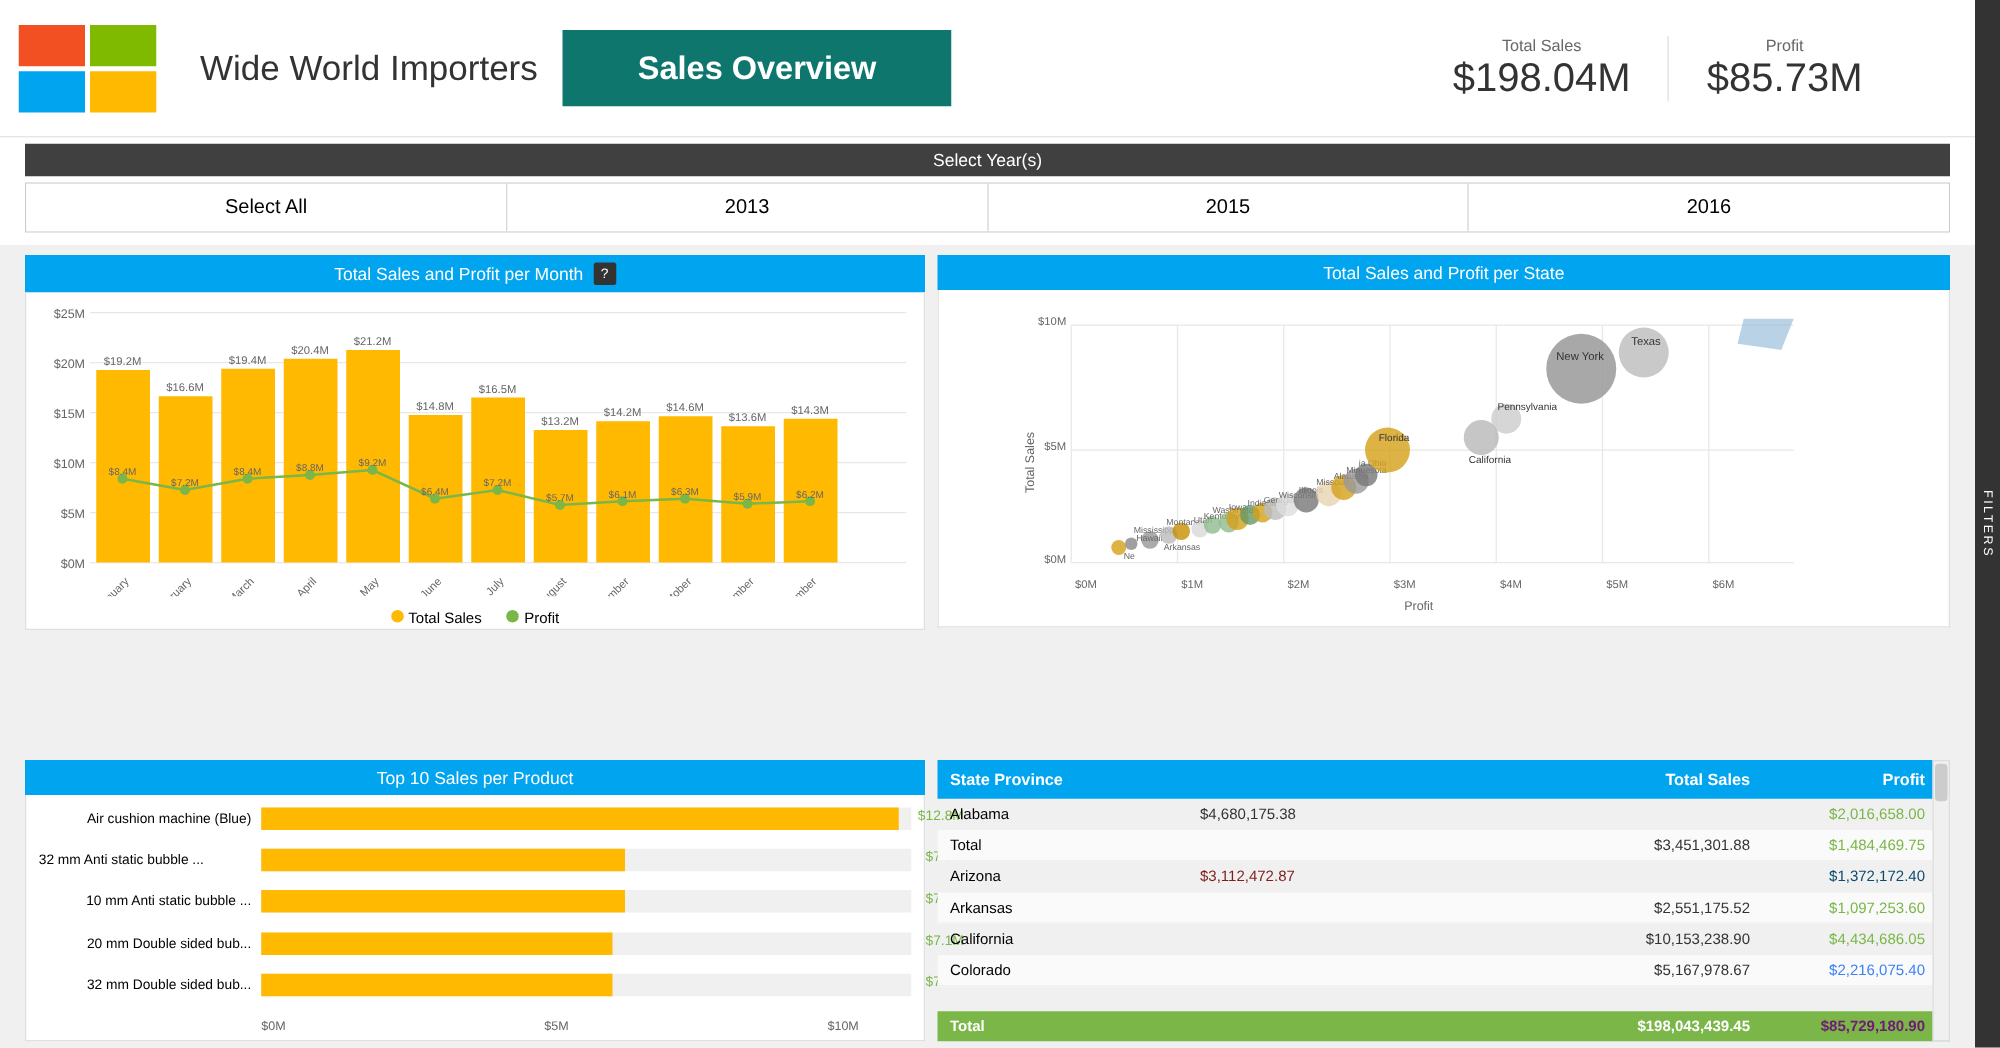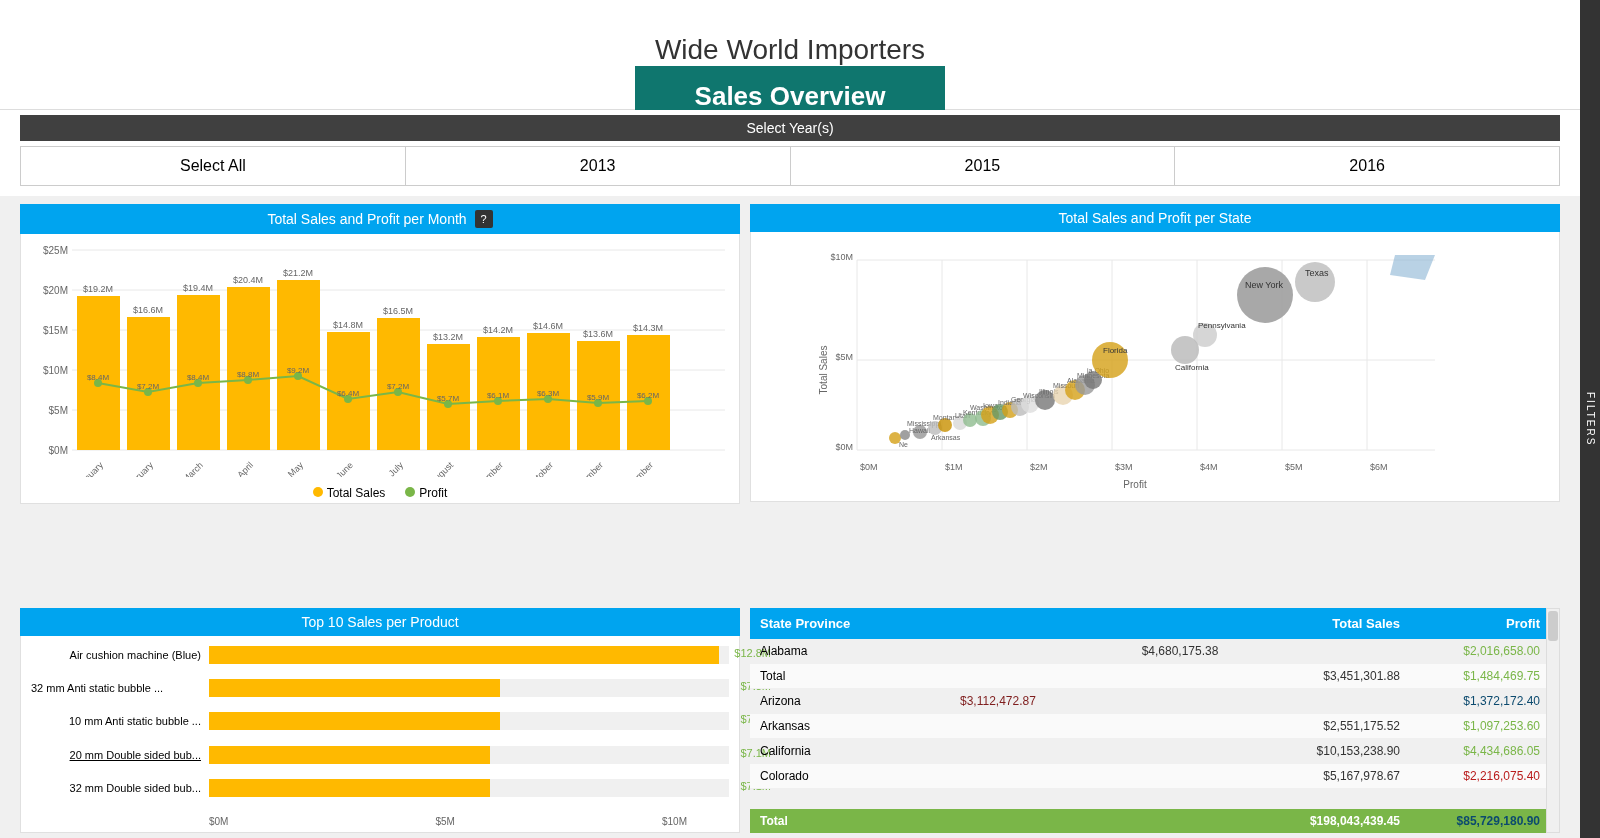--- a/index.html
+++ b/index.html
@@ -1,19 +1,19 @@
 <!DOCTYPE html>
 <html><head>
   <meta charset="utf-8">
   <style>
     * { box-sizing: border-box; margin: 0; padding: 0; }
     body { font-family: 'Segoe UI', Arial, sans-serif; background: #f0f0f0; width: 1600px; height: 838px; overflow: hidden; }
 
     
-    .header { display: flex; align-items: center; height: 110px; background: #fff; border-bottom: 1px solid #ddd; padding: 10px 0; flex-direction: column; }
+    .header { display: flex; align-items: center; height: 110px; background: #fff; border-bottom: 1px solid #ddd; padding: 10px 0; }
     .logo { width: 140px; height: 90px; display: grid; grid-template-columns: 1fr 1fr; grid-template-rows: 1fr 1fr; gap: 4px; padding: 10px 15px; }
     .logo-cell-red { background: #f25022; }
     .logo-cell-green { background: #7fba00; }
     .logo-cell-blue { background: #00a4ef; }
     .logo-cell-yellow { background: #ffb900; }
     .company-name { font-size: 28px; color: #333; padding: 0 20px; flex: 0 0 auto; }
     .title-banner { background: #0f766e; color: #fff; font-size: 26px; font-weight: bold; text-align: center; padding: 15px 60px; flex: 0 0 auto; }
     .header-stats { display: flex; margin-left: auto; padding-right: 60px; }
     .stat-block { text-align: center; padding: 0 30px; border-left: 1px solid #ddd; }
     .stat-block:first-child { border-left: none; }
@@ -314,21 +314,21 @@
               <span style="position:absolute; right:-42px; top:1px; font-size:11px; color:#7ab648; white-space:nowrap;">$7.3M</span>
             </div>
           </div>
           <div style="display:flex; align-items:center; margin-bottom:6px;">
             <div style="flex:0 0 178px; font-size:11px; text-align:right; padding-right:8px;">10 mm Anti static bubble ...</div>
             <div style="flex:1; position:relative; height:18px; background:#f0f0f0;">
               <div style="width:56%; height:100%; background:#ffb900;"></div>
               <span style="position:absolute; right:-42px; top:1px; font-size:11px; color:#7ab648; white-space:nowrap;">$7.3M</span>
             </div>
           </div>
-          <div style="display:flex; align-items:center; margin-bottom:6px;text-decoration:underline;">
+          <div style="display:flex; align-items:center; margin-bottom:6px;">
             <div style="flex:0 0 178px; font-size:11px; text-align:right; padding-right:8px;">20 mm Double sided bub...</div>
             <div style="flex:1; position:relative; height:18px; background:#f0f0f0;">
               <div style="width:54%; height:100%; background:#ffb900;"></div>
               <span style="position:absolute; right:-42px; top:1px; font-size:11px; color:#7ab648; white-space:nowrap;">$7.1M</span>
             </div>
           </div>
           <div style="display:flex; align-items:center; margin-bottom:6px;">
             <div style="flex:0 0 178px; font-size:11px; text-align:right; padding-right:8px;">32 mm Double sided bub...</div>
             <div style="flex:1; position:relative; height:18px; background:#f0f0f0;">
               <div style="width:54%; height:100%; background:#ffb900;"></div>
@@ -350,21 +350,21 @@
           <div style="width:10px; height:30px; background:#ccc; margin:2px auto; border-radius:3px;"></div>
         </div>
         <div class="table-header">
           <div class="table-header-cell" style="flex:0 0 200px;">State Province</div>
           <div class="table-header-cell" style="flex:1; text-align:right;">Total Sales</div>
           <div class="table-header-cell" style="flex:0 0 150px; text-align:right; padding-right:20px;">Profit</div>
         </div>
         <div style="flex:1; overflow:hidden;">
           <div class="table-row">
             <div class="table-cell" style="flex:0 0 200px;">Alabama</div>
-            <div class="table-cell" style="flex:1; text-align:center; color:#333;">$4,680,175.38</div>
+            <div class="table-cell" style="flex:1; text-align:left; color:#333;">$4,680,175.38</div>
             <div class="table-cell" style="flex:0 0 150px; text-align:right; color:#7ab648; padding-right:20px;">$2,016,658.00</div>
           </div>
           <div class="table-row" style="background:#fafafa;">
             <div class="table-cell" style="flex:0 0 200px;">Total</div>
             <div class="table-cell" style="flex:1; text-align:right; color:#333;">$3,451,301.88</div>
             <div class="table-cell" style="flex:0 0 150px; text-align:right; color:#7ab648; padding-right:20px;">$1,484,469.75</div>
           </div>
           <div class="table-row">
             <div class="table-cell" style="flex:0 0 200px;">Arizona</div>
             <div class="table-cell" style="flex:1; text-align:left; color:#7f1d1d;">$3,112,472.87</div>
@@ -376,28 +376,28 @@
             <div class="table-cell" style="flex:0 0 150px; text-align:right; color:#7ab648; padding-right:20px;">$1,097,253.60</div>
           </div>
           <div class="table-row">
             <div class="table-cell" style="flex:0 0 200px;">California</div>
             <div class="table-cell" style="flex:1; text-align:right; color:#333;">$10,153,238.90</div>
             <div class="table-cell" style="flex:0 0 150px; text-align:right; color:#7ab648; padding-right:20px;">$4,434,686.05</div>
           </div>
           <div class="table-row" style="background:#fafafa;">
             <div class="table-cell" style="flex:0 0 200px;">Colorado</div>
             <div class="table-cell" style="flex:1; text-align:right; color:#333;">$5,167,978.67</div>
-            <div class="table-cell" style="flex:0 0 150px; text-align:right; color:#b91c1c; padding-right:20px;">$2,216,075.40</div>
+            <div class="table-cell" style="flex:0 0 150px; text-align:right; color:#3b82f6; padding-right:20px;">$2,216,075.40</div>
           </div>
         </div>
 
         <div class="table-total">
           <div class="table-cell" style="flex:0 0 200px; color:#fff; font-weight:bold;">Total</div>
           <div class="table-cell" style="flex:1; text-align:right; color:#fff; font-weight:bold;">$198,043,439.45</div>
-          <div class="table-cell" style="flex:0 0 150px; text-align:right; color:#0c4a6e; font-weight:bold; padding-right:20px;">$85,729,180.90</div>
+          <div class="table-cell" style="flex:0 0 150px; text-align:right; color:#701a75; font-weight:bold; padding-right:20px;">$85,729,180.90</div>
         </div>
       </div>
     </div>
   </div>
 
   <div class="filters-sidebar">
     <div class="filters-text">FILTERS</div>
   </div>
 </div>
 

